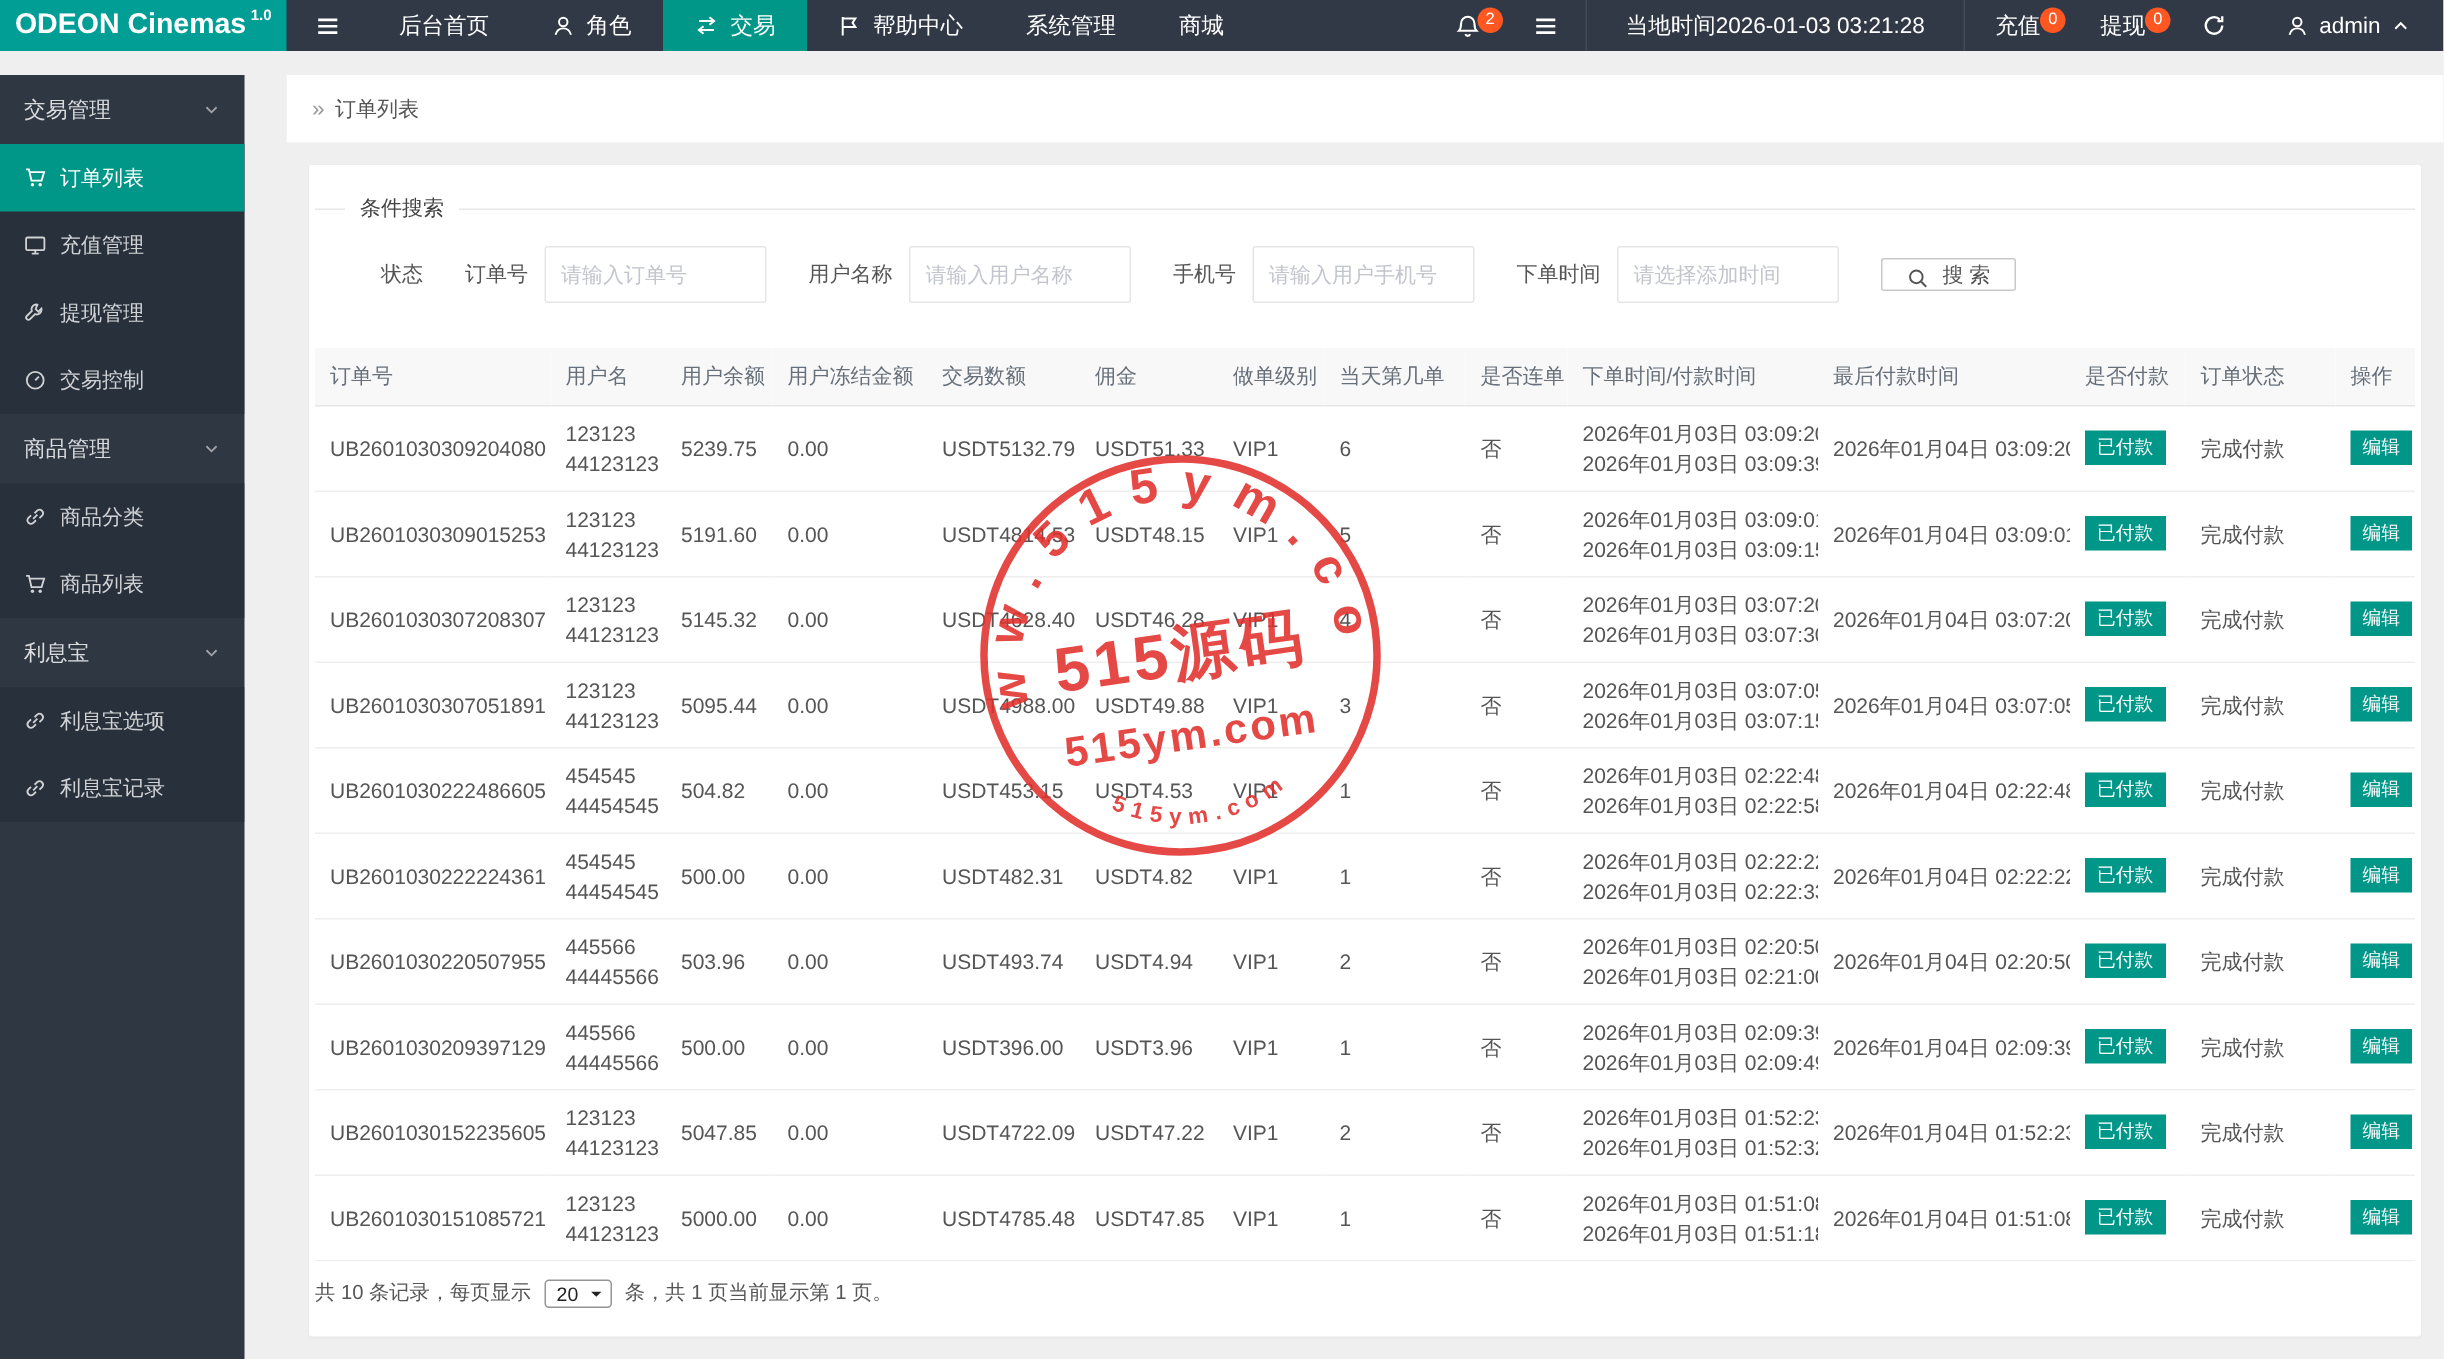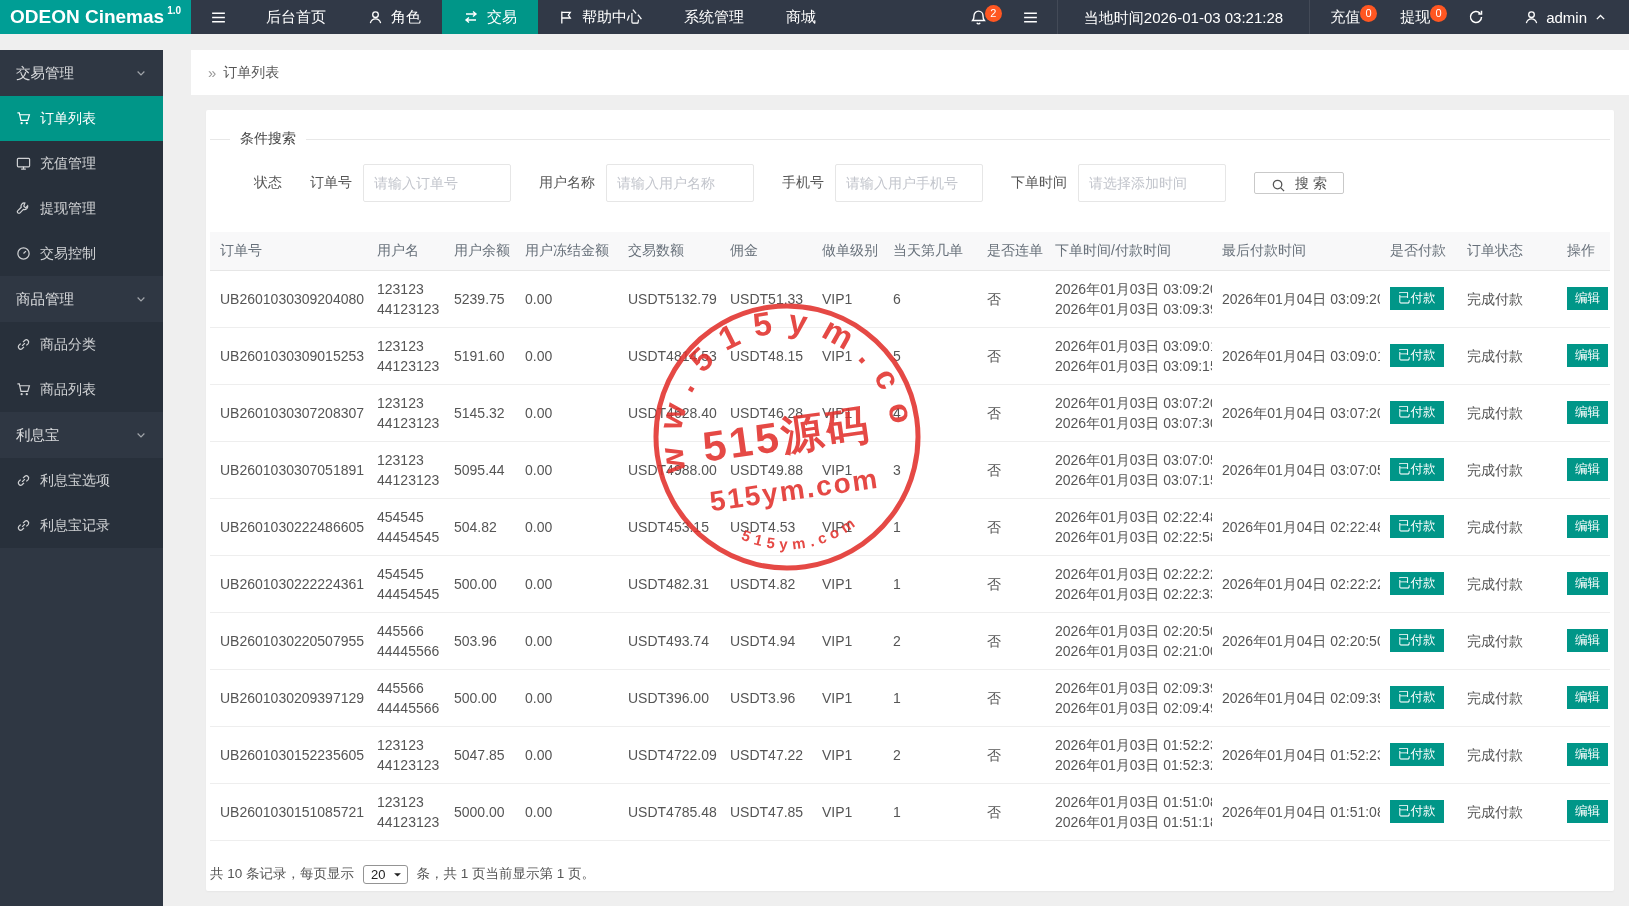--- a/index.html
+++ b/index.html
@@ -56,21 +56,21 @@
   
   .table-wrap{margin-top:22px;overflow:hidden;width:100%}
   table{border-collapse:collapse;table-layout:fixed;width:1457px}
   thead th{background:#f8f8f9;height:38px;text-align:left;padding:0 10px;font-size:14px;color:#67707a;font-weight:normal;border-bottom:1px solid #e6e6e6;white-space:nowrap;overflow:hidden}
   tbody td{height:57px;padding:8px 10px;border-bottom:1px solid #eee;font-size:14px;color:#555;line-height:20px;white-space:nowrap;overflow:hidden}
   .two-line div{line-height:20px}
   .badge-teal{display:inline-block;background:#009688;color:#fff;font-size:12.5px;padding:4px 8px;border-radius:0;line-height:15px}
 
   
   .pager{margin-top:12px;display:flex;align-items:center;gap:5px;font-size:13.5px;color:#555}
-  .page-size{display:inline-flex;align-items:center;gap:6px;border:1px solid #949494;border-radius:3px;background:#fff;padding:1px 4px 1px 7px;font-size:13px;color:#222;cursor:pointer;margin:12px 4px}
+  .page-size{display:inline-flex;align-items:center;gap:6px;border:1px solid #949494;border-radius:3px;background:#fff;padding:1px 4px 1px 7px;font-size:13px;color:#222;cursor:pointer;margin:0 4px}
 
   
   .watermark{position:absolute;left:637px;top:287px;width:300px;height:300px;z-index:60;pointer-events:none;opacity:.88}
 </style>
 </head>
 <body>
 
 <div class="app">
 
   <header class="navbar">

